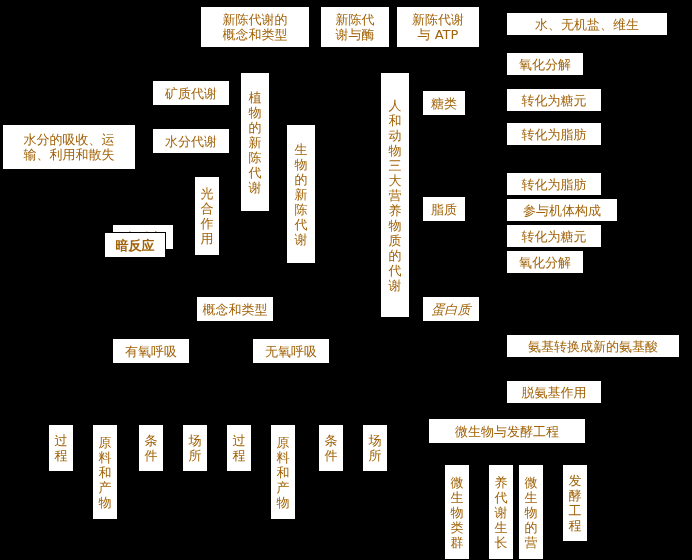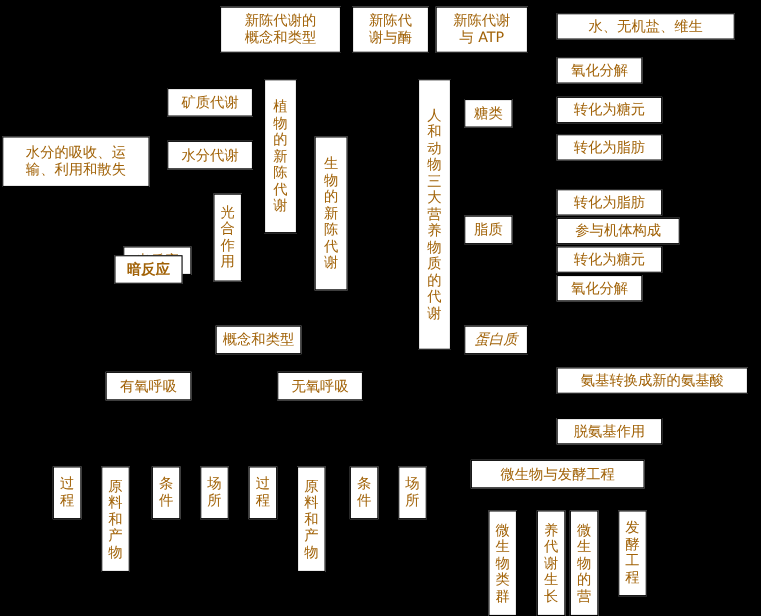--- a/index.html
+++ b/index.html
@@ -87,21 +87,21 @@
 作
 用</div>
     <div class="node horiz" style="left: 112px; top: 188px; width: 62px; height: 26px; margin-top: 36px;">光反应</div>
     <div class="node horiz" style="left: 506px; top: 198px; width: 112px; height: 24px;">参与机体构成</div>
     <div class="node horiz" style="left: 422px; top: 196px; width: 44px; height: 26px;">脂质</div>
     <div class="node horiz" style="left: 506px; top: 224px; width: 96px; height: 24px;">转化为糖元</div>
     <div class="node horiz" style="left: 104px; top: 232px; width: 62px; height: 26px; font-weight: bold;">暗反应</div>
     <div class="node horiz" style="left: 506px; top: 250px; width: 78px; height: 24px;">氧化分解</div>
     <div class="node horiz" style="left: 196px; top: 296px; width: 78px; height: 26px;">概念和类型</div>
     <div class="node horiz" style="left: 422px; top: 296px; width: 58px; height: 26px; font-style: italic;">蛋白质</div>
-    <div class="node horiz" style="left: 96px; top: 338px; width: 78px; height: 26px;">有氧呼吸</div>
+    <div class="node horiz" style="left: 112px; top: 338px; width: 78px; height: 26px;">有氧呼吸</div>
     <div class="node horiz" style="left: 252px; top: 338px; width: 78px; height: 26px;">无氧呼吸</div>
     <div class="node horiz" style="left: 506px; top: 334px; width: 174px; height: 24px;">氨基转换成新的氨基酸</div>
     <div class="node horiz" style="left: 506px; top: 380px; width: 96px; height: 24px;">脱氨基作用</div>
     <div class="node horiz" style="left: 428px; top: 418px; width: 158px; height: 26px;">微生物与发酵工程</div>
     <div class="node horiz" style="left: 48px; top: 424px; width: 26px; height: 48px;">过
 程</div>
     <div class="node horiz" style="left: 92px; top: 424px; width: 26px; height: 96px;">原
 料
 和
 产

